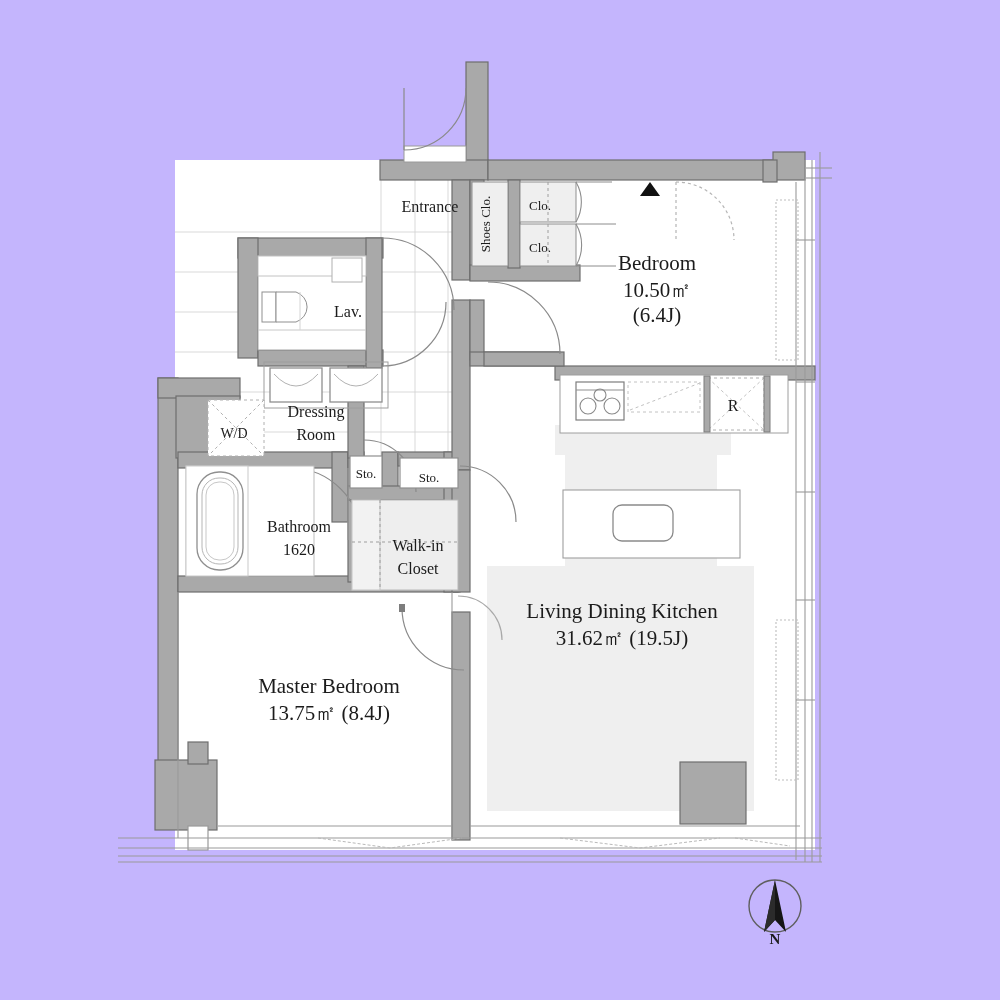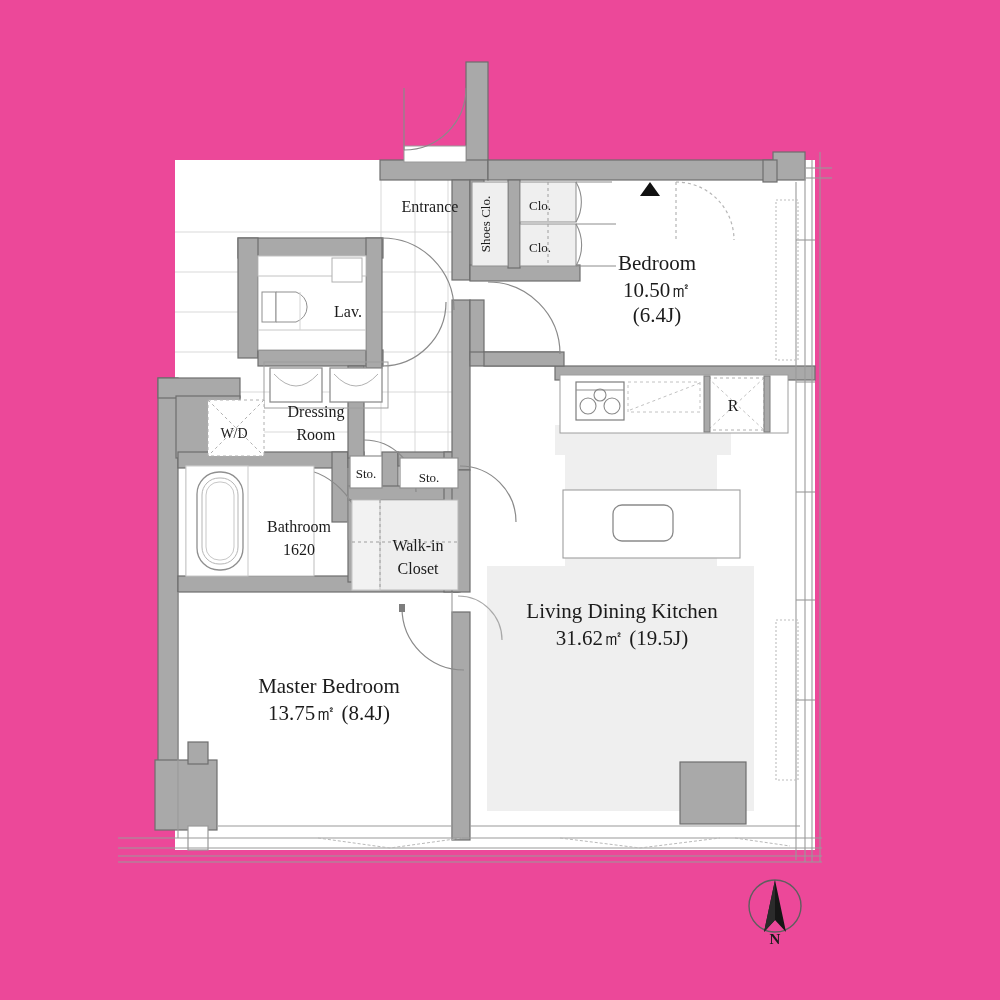--- a/index.html
+++ b/index.html
@@ -1,18 +1,18 @@
 <!DOCTYPE html>
 <html><head>
 <meta charset="utf-8">
 <style>
   html,body{margin:0;padding:0;background:#ffffff;}
   body{width:1000px;height:1000px;overflow:hidden;
        font-family:"Liberation Serif","DejaVu Serif",serif;}
-  #plan{position:relative;width:1000px;height:1000px;background:#ec4899;}
+  #plan{position:relative;width:1000px;height:1000px;background:#c4b5fd;}
   svg{display:block;}
   .lbl{font-family:"Liberation Serif","DejaVu Serif",serif;fill:#1b1b1b;text-anchor:middle;}
   .lbl-rm{font-size:21px;}
   .lbl-sm{font-size:16px;}
   .lbl-xs{font-size:14px;}
   .lbl-tiny{font-size:13px;}
   .lbl-n{font-size:15px;font-weight:bold;}
 </style>
 </head>
 <body>

